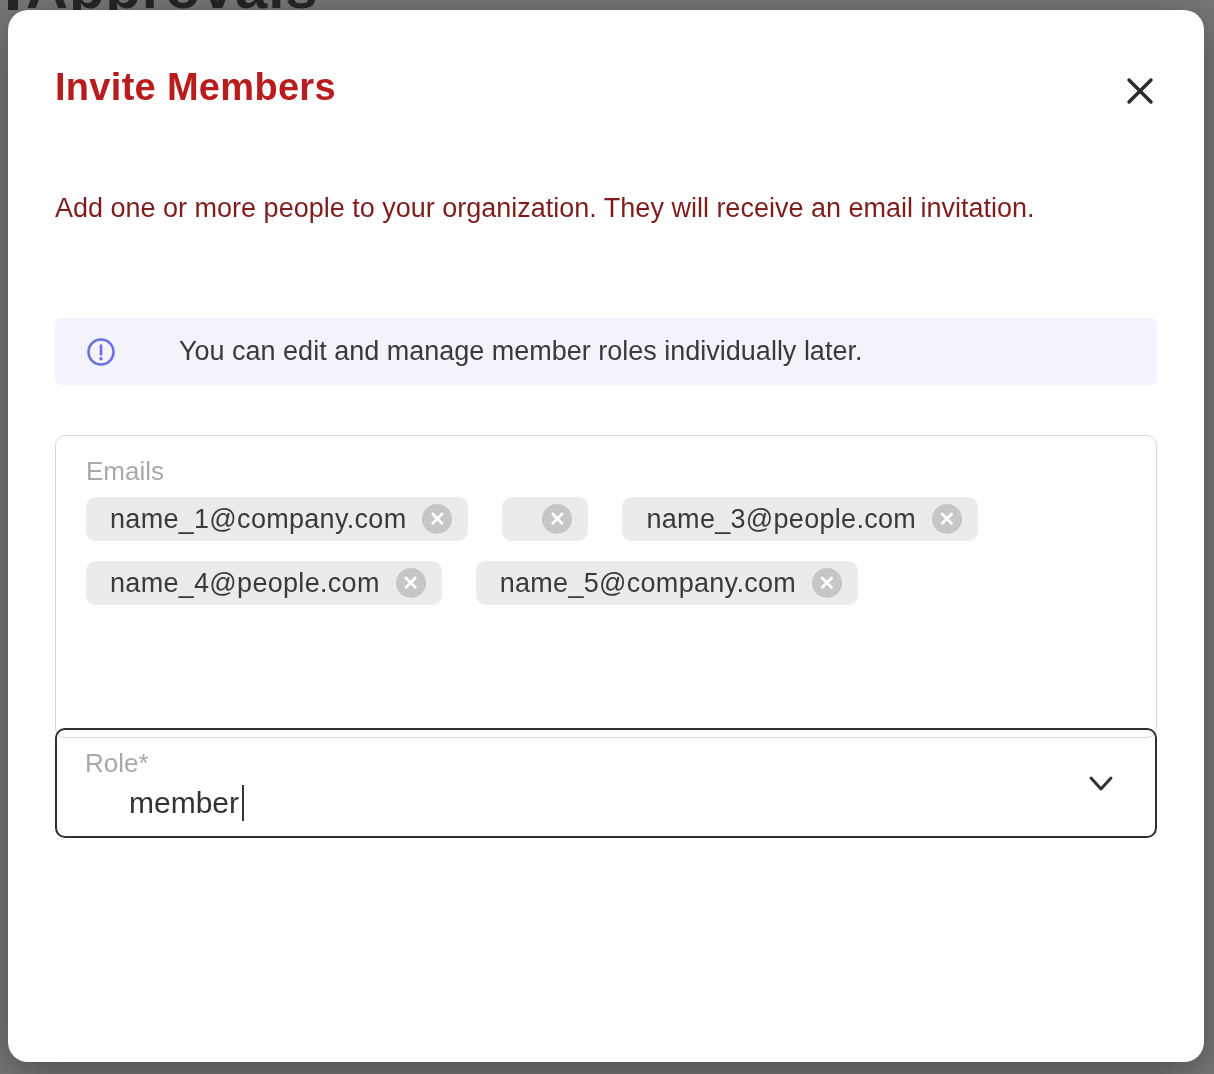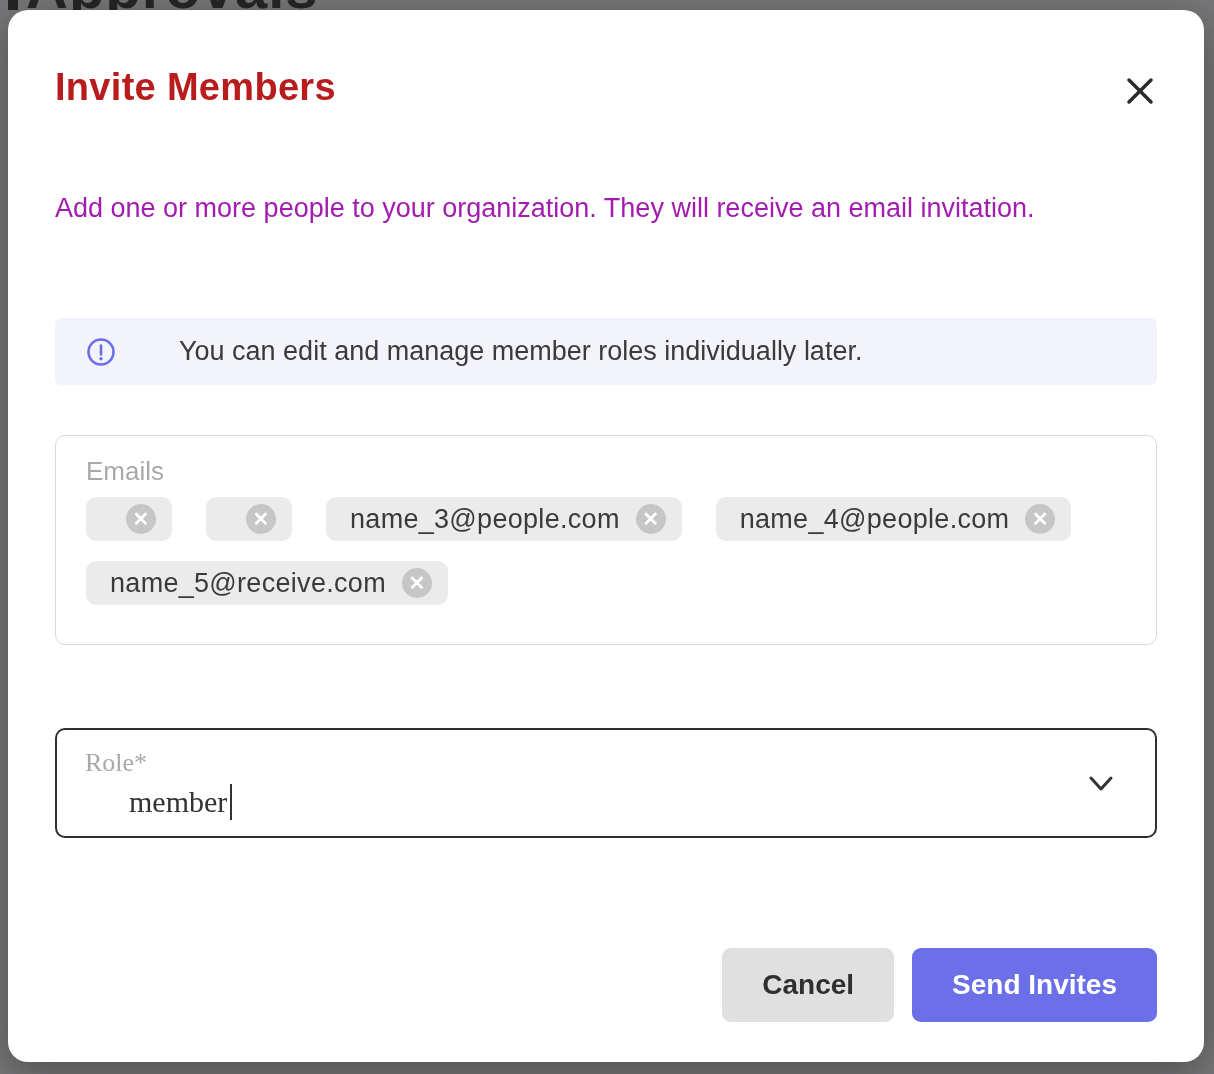--- a/index.html
+++ b/index.html
@@ -40,41 +40,41 @@
   }
   .close-btn {
     position: absolute; right: 44px; top: 62px;
     width: 40px; height: 40px;
     display: flex; align-items: center; justify-content: center;
     cursor: pointer; background: none; border: none;
   }
   .modal-desc {
     position: absolute; left: 47px; top: 177px;
     width: 1020px;
-    font-size: 27px; line-height: 42px; color: #a21caf;
+    font-size: 27px; line-height: 42px; color: #7f1d1d;
   }
 
   
   .notice {
     position: absolute; left: 47px; top: 308px;
     width: 1102px; height: 67px;
     background: var(--notice-bg, #f3f3fb);
     border-radius: 6px;
     display: flex; align-items: center; gap: 29px;
   }
   .notice-icon { margin-left: 31px; display: flex; }
   .notice-text {
     margin-left: 34px;
     font-size: 27px; color: #3a3a3a;
   }
 
   
   .emails-box {
     position: absolute; left: 47px; top: 425px;
-    width: 1102px; height: 210px;
+    width: 1102px; height: 303px;
     border: 1px solid #d9d9d9;
     border-radius: 10px;
     padding: 20px 30px;
   }
   .field-label {
     font-size: 26px; color: #a9a9a9;
   }
   .chips {
     margin-top: 10px;
     display: flex; flex-wrap: wrap;
@@ -101,21 +101,20 @@
     line-height: 1;
   }
 
   
   .role-box {
     position: absolute; left: 47px; top: 718px;
     width: 1102px; height: 110px;
     border: 2px solid #2f2f2f;
     border-radius: 10px;
     padding: 18px 28px;
-    font-family: Liberation Serif, serif;
   }
   .role-value {
     margin-top: 6px;
     font-size: 30px; color: #333333;
     display: flex; align-items: center; margin-left: 44px;
   }
   .caret {
     display: inline-block;
     width: 2px; height: 36px;
     background: #333333;
@@ -176,51 +175,48 @@
       </svg>
     </span>
     <span class="notice-text">You can edit and manage member roles individually later.</span>
   </div>
 
   <div class="emails-box">
     <div class="field-label">Emails</div>
     <div class="chips">
 
     <span class="chip">
+          <span>name_1@company.com</span>
           <span class="chip-remove">✕</span>
         </span>
         <span class="chip">
           <span class="chip-remove">✕</span>
         </span>
         <span class="chip">
           <span>name_3@people.com</span>
           <span class="chip-remove">✕</span>
         </span>
         <span class="chip">
           <span>name_4@people.com</span>
           <span class="chip-remove">✕</span>
         </span>
         <span class="chip">
-          <span>name_5@receive.com</span>
+          <span>name_5@company.com</span>
           <span class="chip-remove">✕</span>
         </span>
       </div>
   </div>
 
   <div class="role-box">
     <div class="field-label">Role*</div>
     <div class="role-value">
       <span>member</span>
       <span class="caret"></span>
     </div>
     <span class="role-chevron">
       <svg width="36" height="24" viewBox="0 0 36 24">
         <polyline points="8,6 18,17 28,6" fill="none" stroke="#333333" stroke-width="3" stroke-linecap="round" stroke-linejoin="round"></polyline>
       </svg>
     </span>
   </div>
 
-  <div class="actions">
-    <button class="btn btn-cancel">Cancel</button>
-    <button class="btn btn-send">Send Invites</button>
-  </div>
 
 </div>
 
 </body></html>

